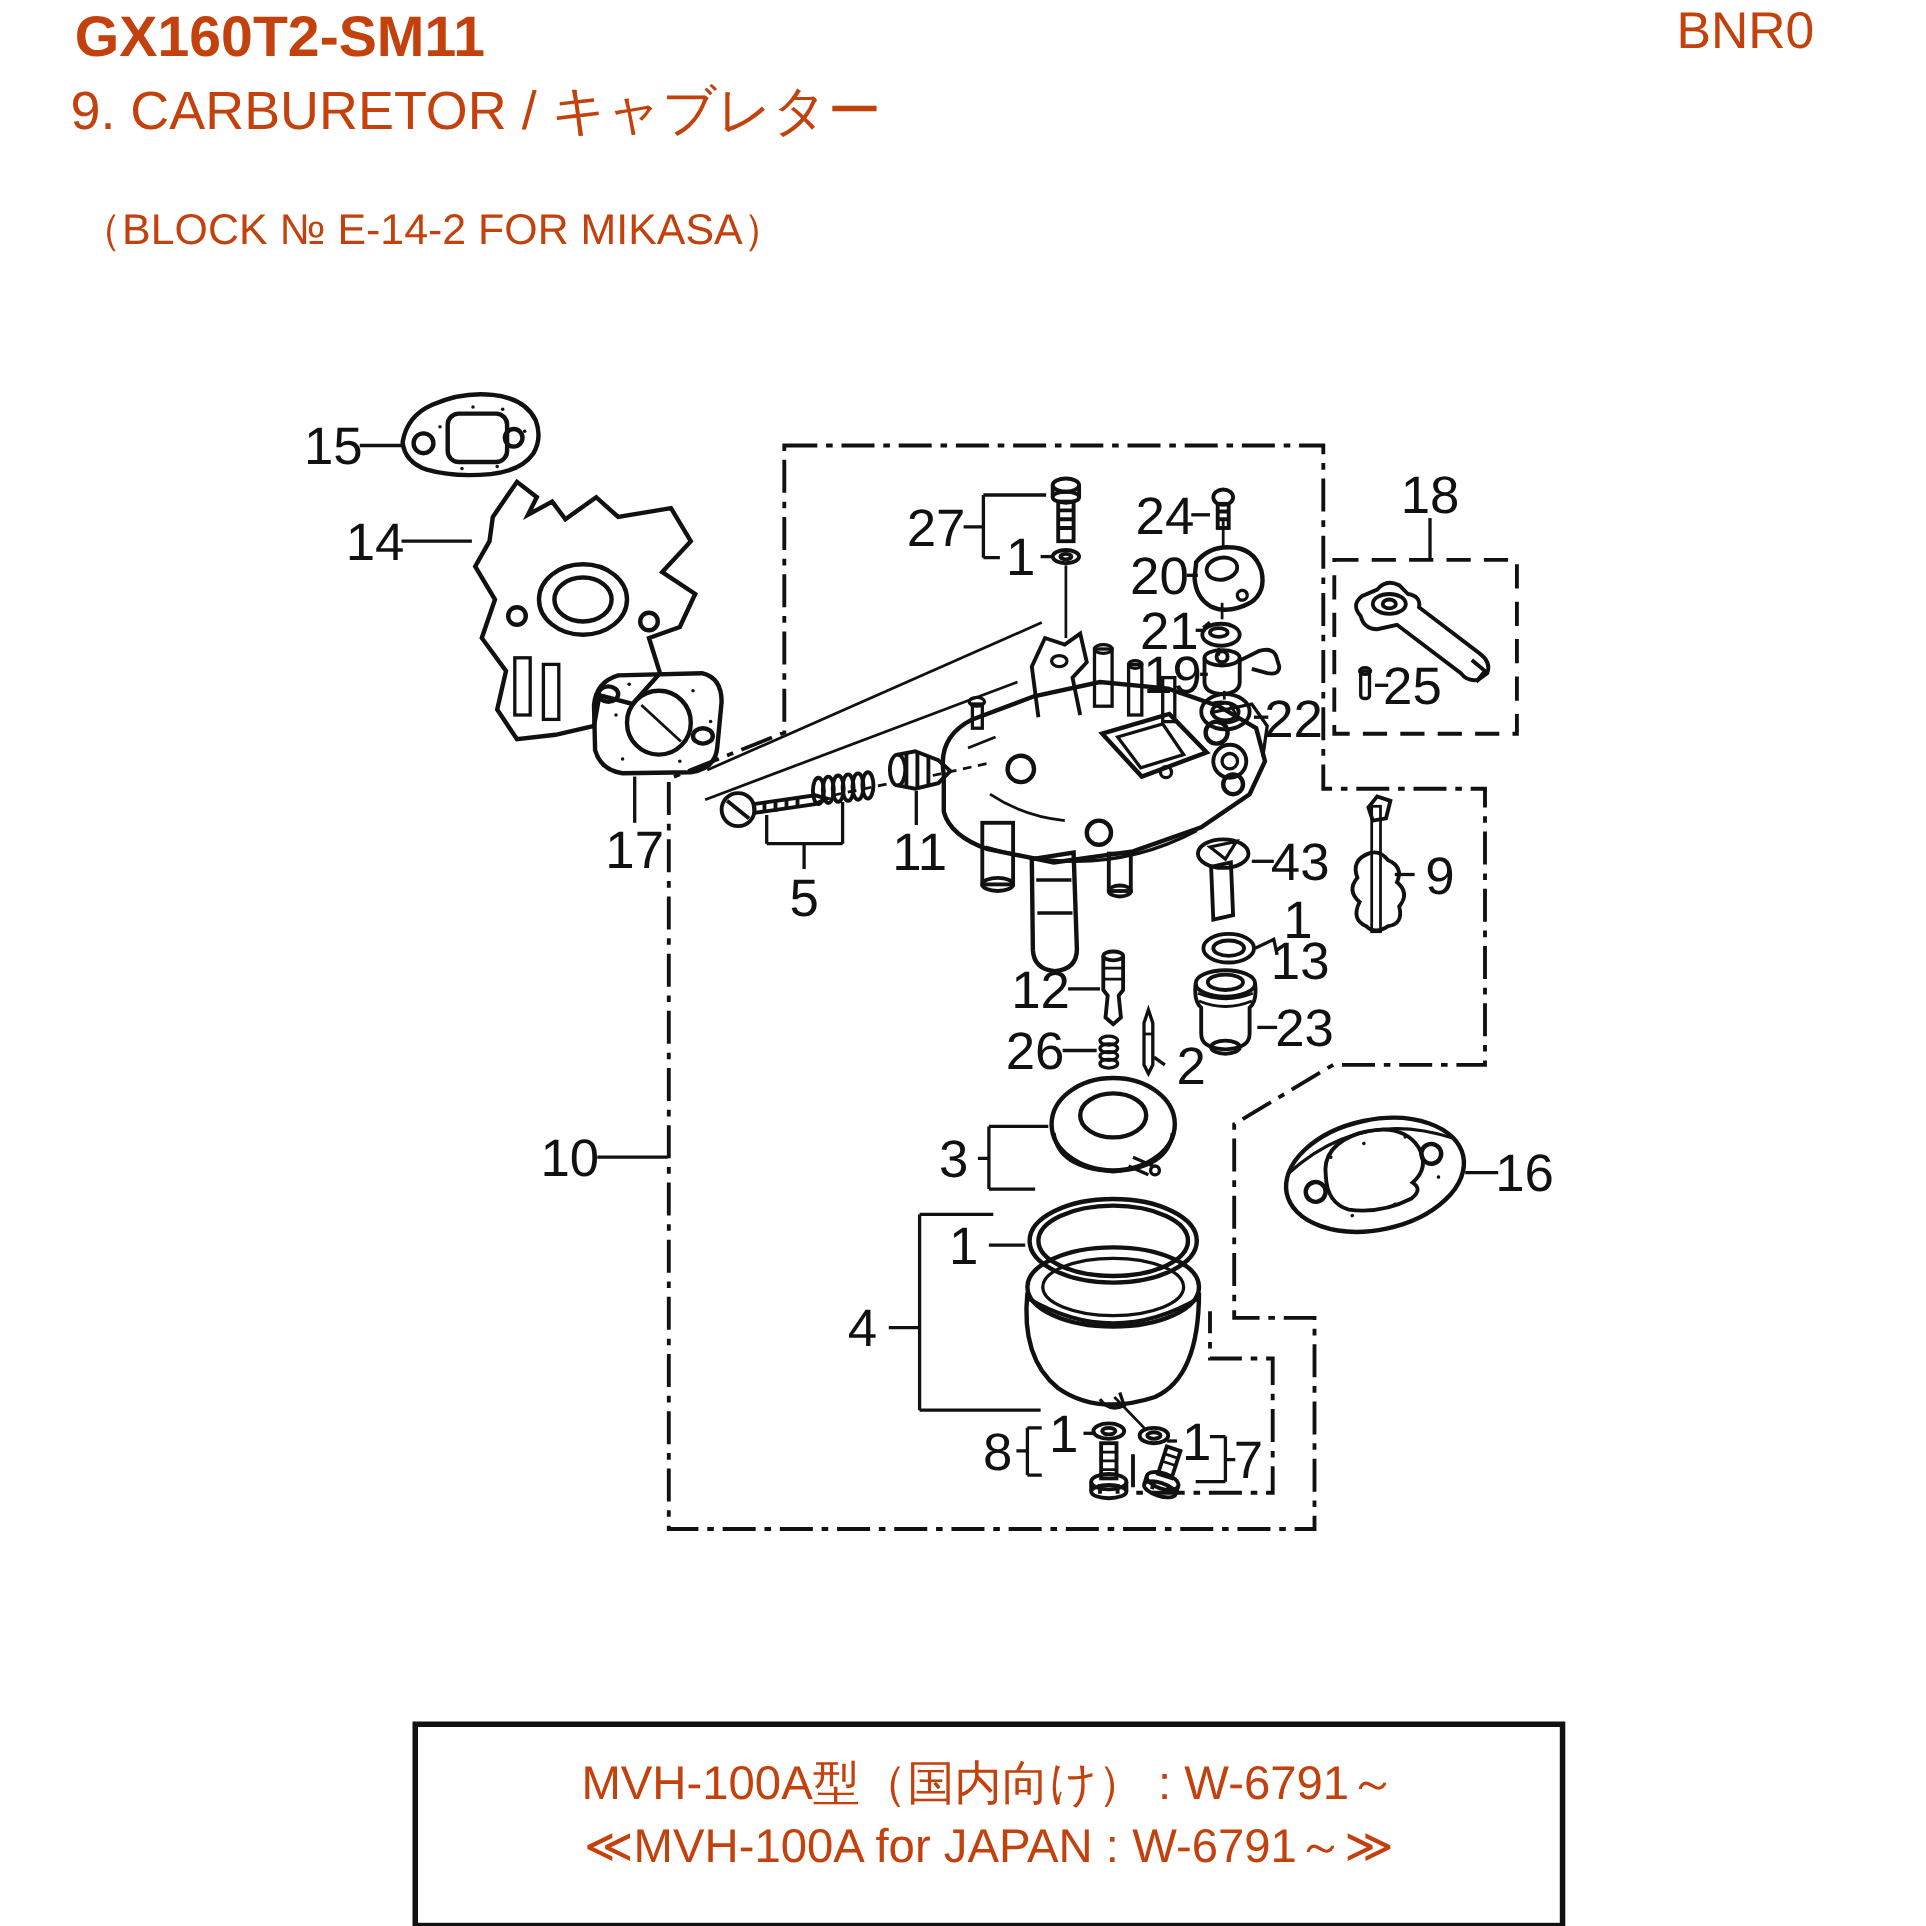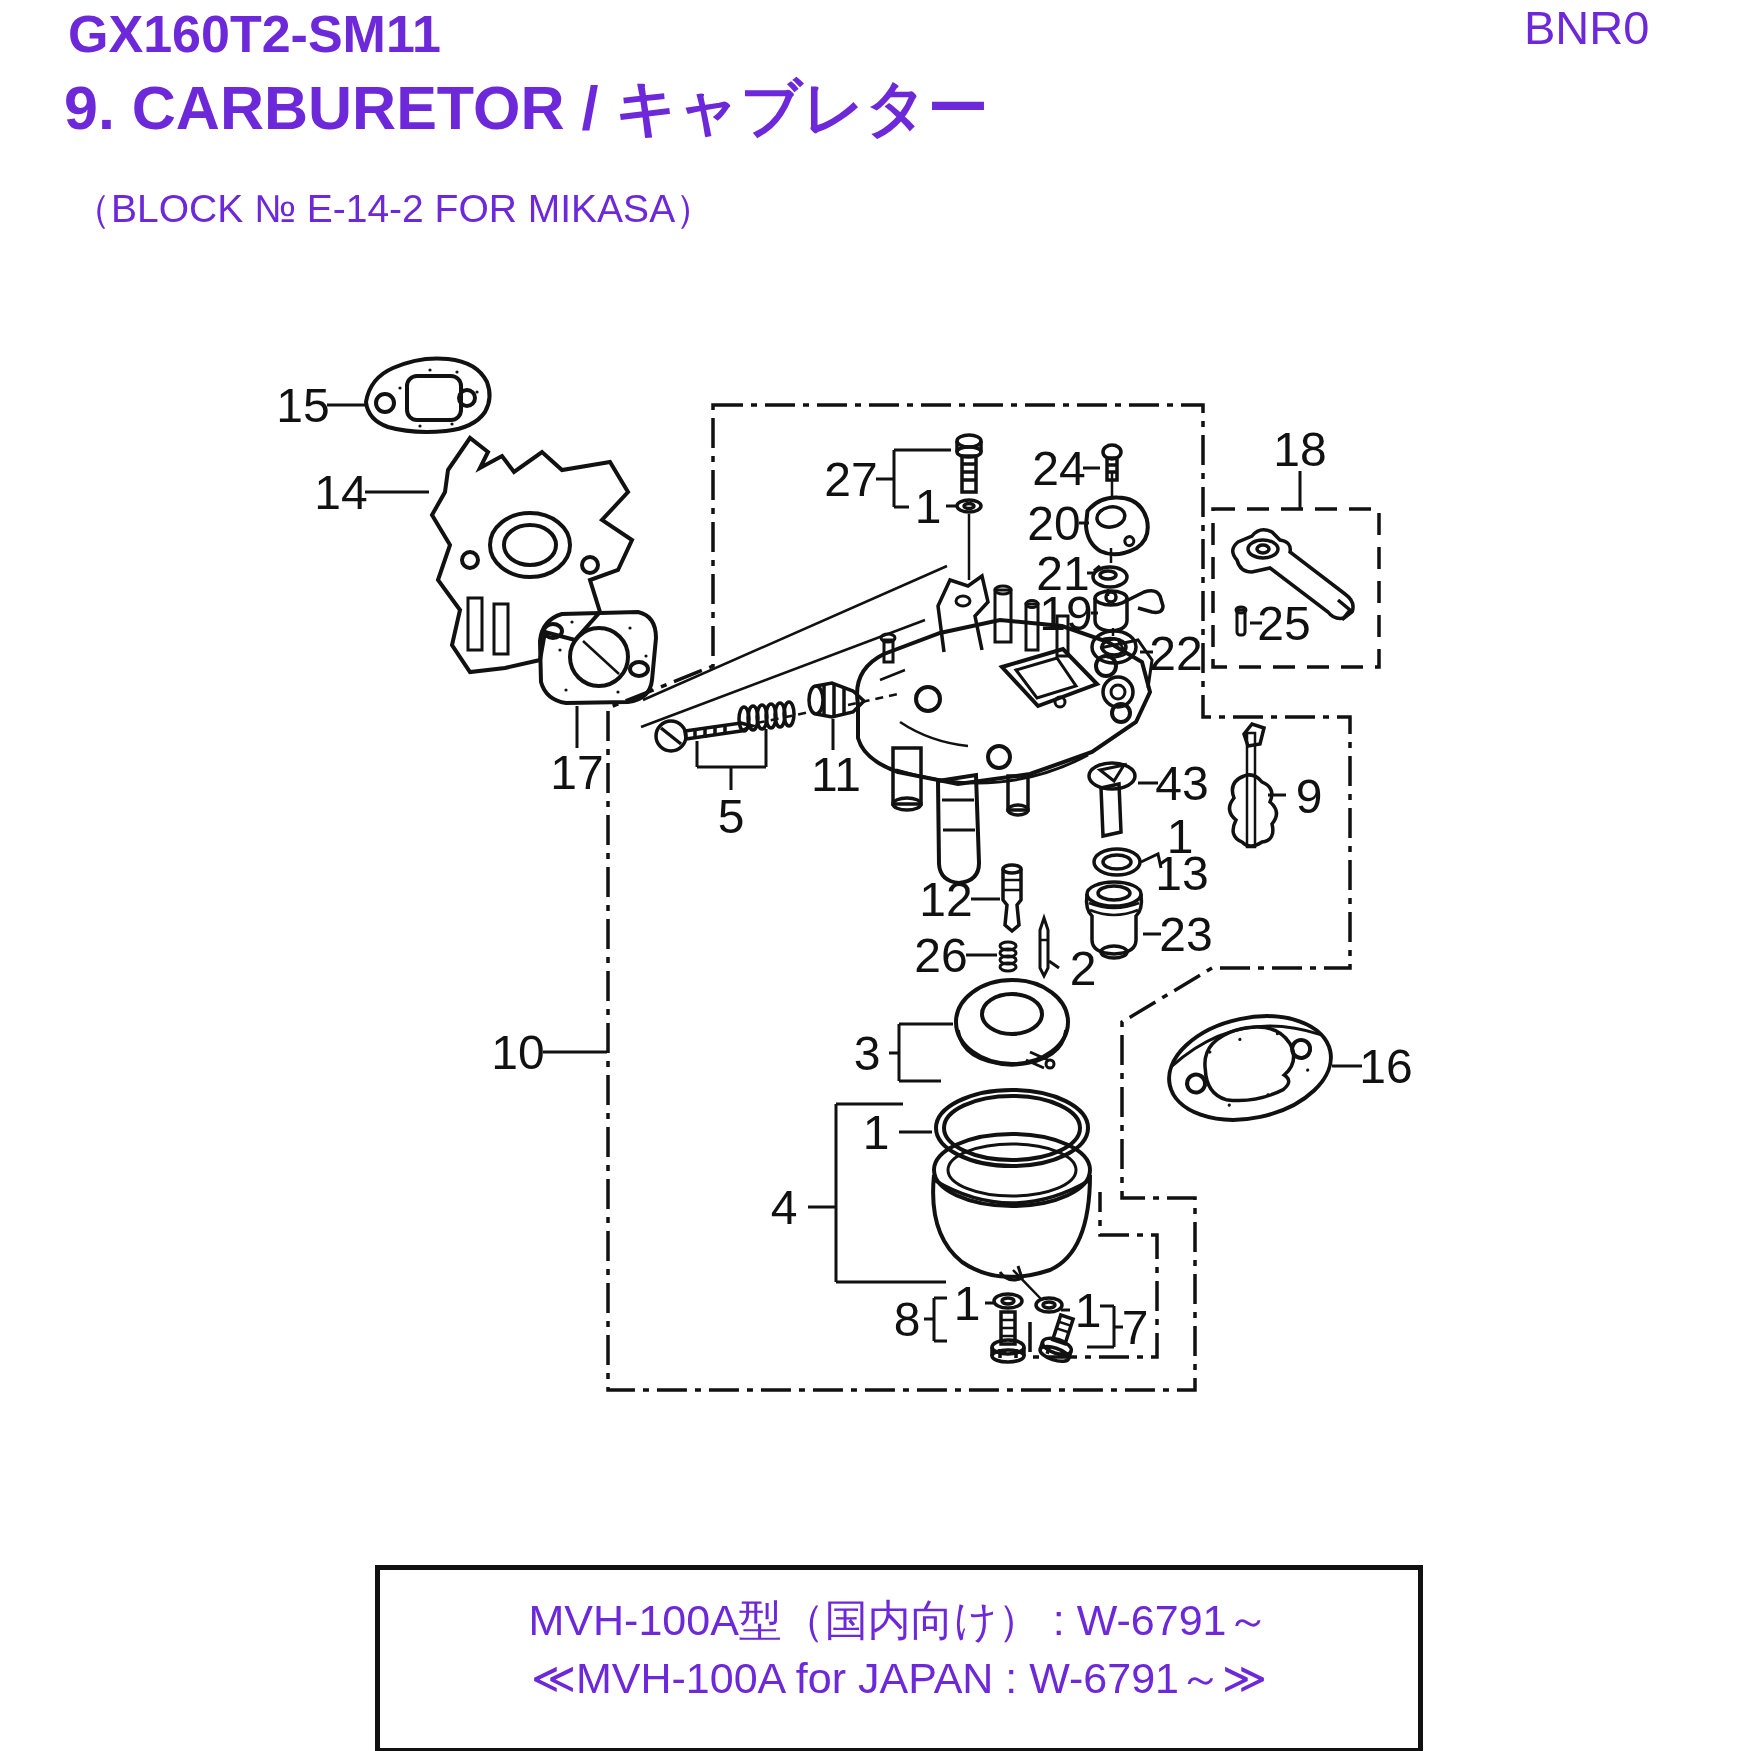--- a/index.html
+++ b/index.html
@@ -1,19 +1,19 @@
 <!DOCTYPE html>
 <html><head>
 <meta charset="utf-8">
 <style>
   html,body{margin:0;padding:0;background:#ffffff;}
   .page{position:relative;width:1751px;height:1751px;background:#fff;overflow:hidden;
-        font-family:"Liberation Sans","DejaVu Sans",sans-serif;color:#6d28d9;}
+        font-family:"Liberation Sans","DejaVu Sans",sans-serif;color:#c2410c;}
   .hdr-model{position:absolute;left:68px;top:4px;font-size:52px;font-weight:600;letter-spacing:0px;}
-  .hdr-section{position:absolute;left:64px;top:68px;font-size:61px;font-weight:700;}
+  .hdr-section{position:absolute;left:64px;top:68px;font-size:49px;font-weight:400;}
   .hdr-block{position:absolute;left:72px;top:134px;font-size:39px;font-weight:400;margin-top:48px;}
   .hdr-code{position:absolute;left:1524px;top:0px;font-size:47px;font-weight:500;text-align:center;}
   .footer-box{position:absolute;left:375px;top:1565px;width:1048px;height:188px;
               border:5px solid #111;box-sizing:border-box;text-align:center;}
   .footer-line1{margin-top:22px;font-size:43px;}
   .footer-line2{margin-top:0;font-size:43px;}
   svg text.co{font-family:"Liberation Sans","DejaVu Sans",sans-serif;font-size:48px;fill:#111;text-anchor:middle;}
   svg .ln{stroke:#111;fill:none;}
 </style>
 </head>

